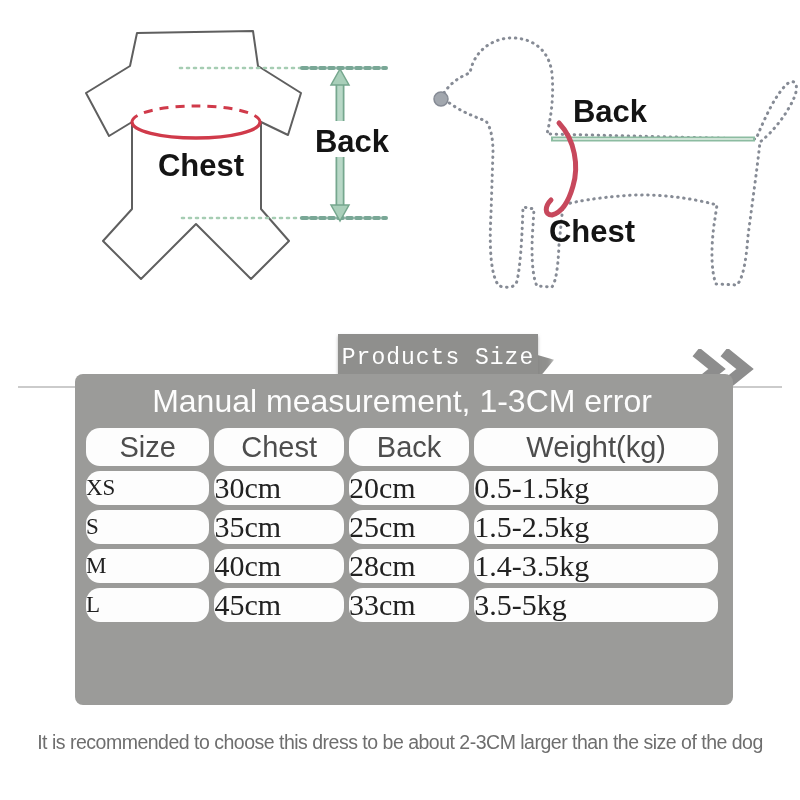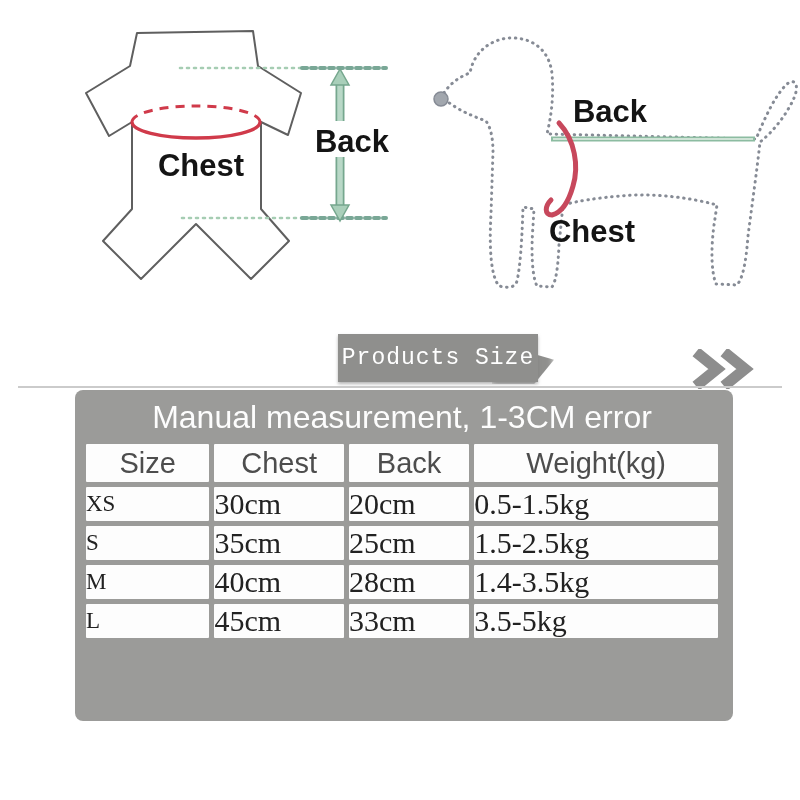--- a/index.html
+++ b/index.html
@@ -9,27 +9,27 @@
   .diagram-label{position:absolute;text-align:center;color:#141414;font-weight:600;
                  font-size:31px;line-height:32px;font-family:"Liberation Sans",sans-serif;}
   
   .banner-shadow{position:absolute;left:492px;top:342px;width:62px;height:42px;background:#7c7c7a;
                  clip-path:polygon(0 0,100% 42%,68% 100%,0 100%);filter:blur(3px);opacity:.85;}
   .banner{position:absolute;left:298px;top:334px;width:200px;height:48px;background:#8f8f8d;
           color:#fff;font-family:"Liberation Mono",monospace;font-size:23px;letter-spacing:1px;
           text-align:center;line-height:48px;box-shadow:0 2px 3px rgba(120,120,120,.55);margin-left:40px;}
   .divider{position:absolute;left:18px;top:386px;width:764px;height:2px;background:#cbcbcb;}
   
-  .size-table-wrap{position:absolute;left:75px;top:390px;width:658px;height:331px;
+  .size-table-wrap{position:absolute;left:75px;top:374px;width:658px;height:331px;
                    background:#9b9b99;border-radius:8px;box-sizing:border-box;
                    padding:0 10px 6px 6px;overflow:hidden;}
   .table-title{height:53px;line-height:55px;text-align:center;color:#fdfdfd;font-size:32px;
                white-space:nowrap;}
   table.size{width:100%;border-collapse:separate;border-spacing:5px;table-layout:fixed;margin-top:-4px;}
-  table.size td,table.size th{background:#fdfdfd;border-radius:1px;
+  table.size td,table.size th{background:#fdfdfd;border-radius:14px;
                               vertical-align:middle;padding:0;overflow:hidden;margin-left:33px;}
   tr.cols th{height:38px;font-size:29px;font-weight:400;color:#4d4d4d;
              font-family:"Liberation Sans",sans-serif;}
   tr.data td{height:33px;font-size:30px;color:#222;font-family:"Liberation Serif",serif;}
   tr.data td.size-cell{font-size:23px;}
   .footnote{position:absolute;left:0;top:731px;width:800px;text-align:center;color:#6e6e6e;
             font-size:19.5px;letter-spacing:-0.5px;white-space:nowrap;}
 </style>
 </head>
 <body>
@@ -128,14 +128,15 @@
       <tr class="data">
         <td class="size-cell">L</td>
         <td>45cm</td>
         <td>33cm</td>
         <td>3.5-5kg</td>
       </tr>
     </tbody>
       </table>
   </div>
 
+  <div class="footnote">It is recommended to choose this dress to be about 2-3CM larger than the size of the dog</div>
 
 </div>
 
 </body></html>

